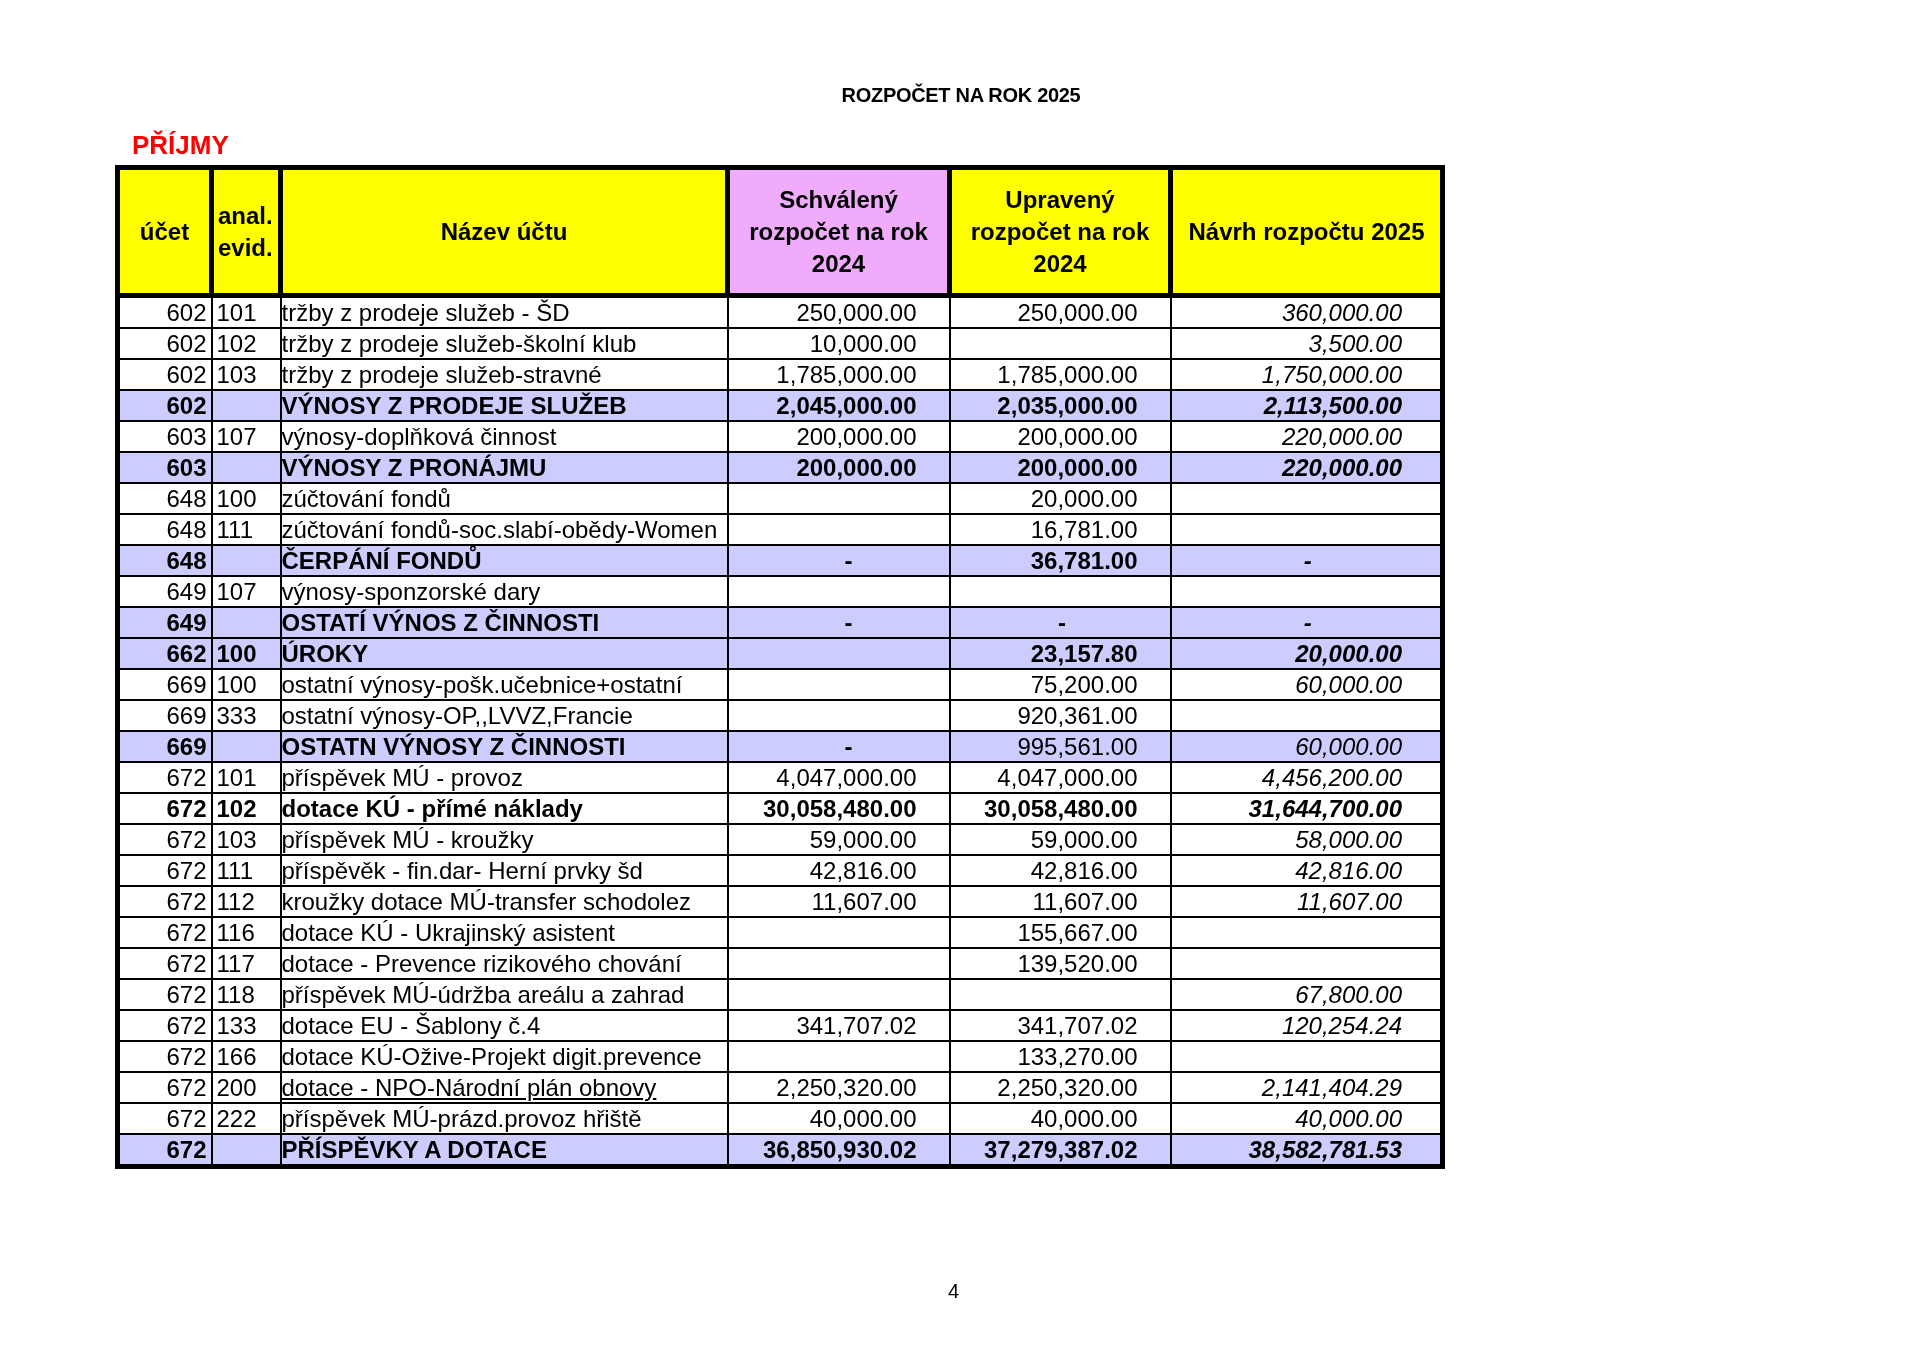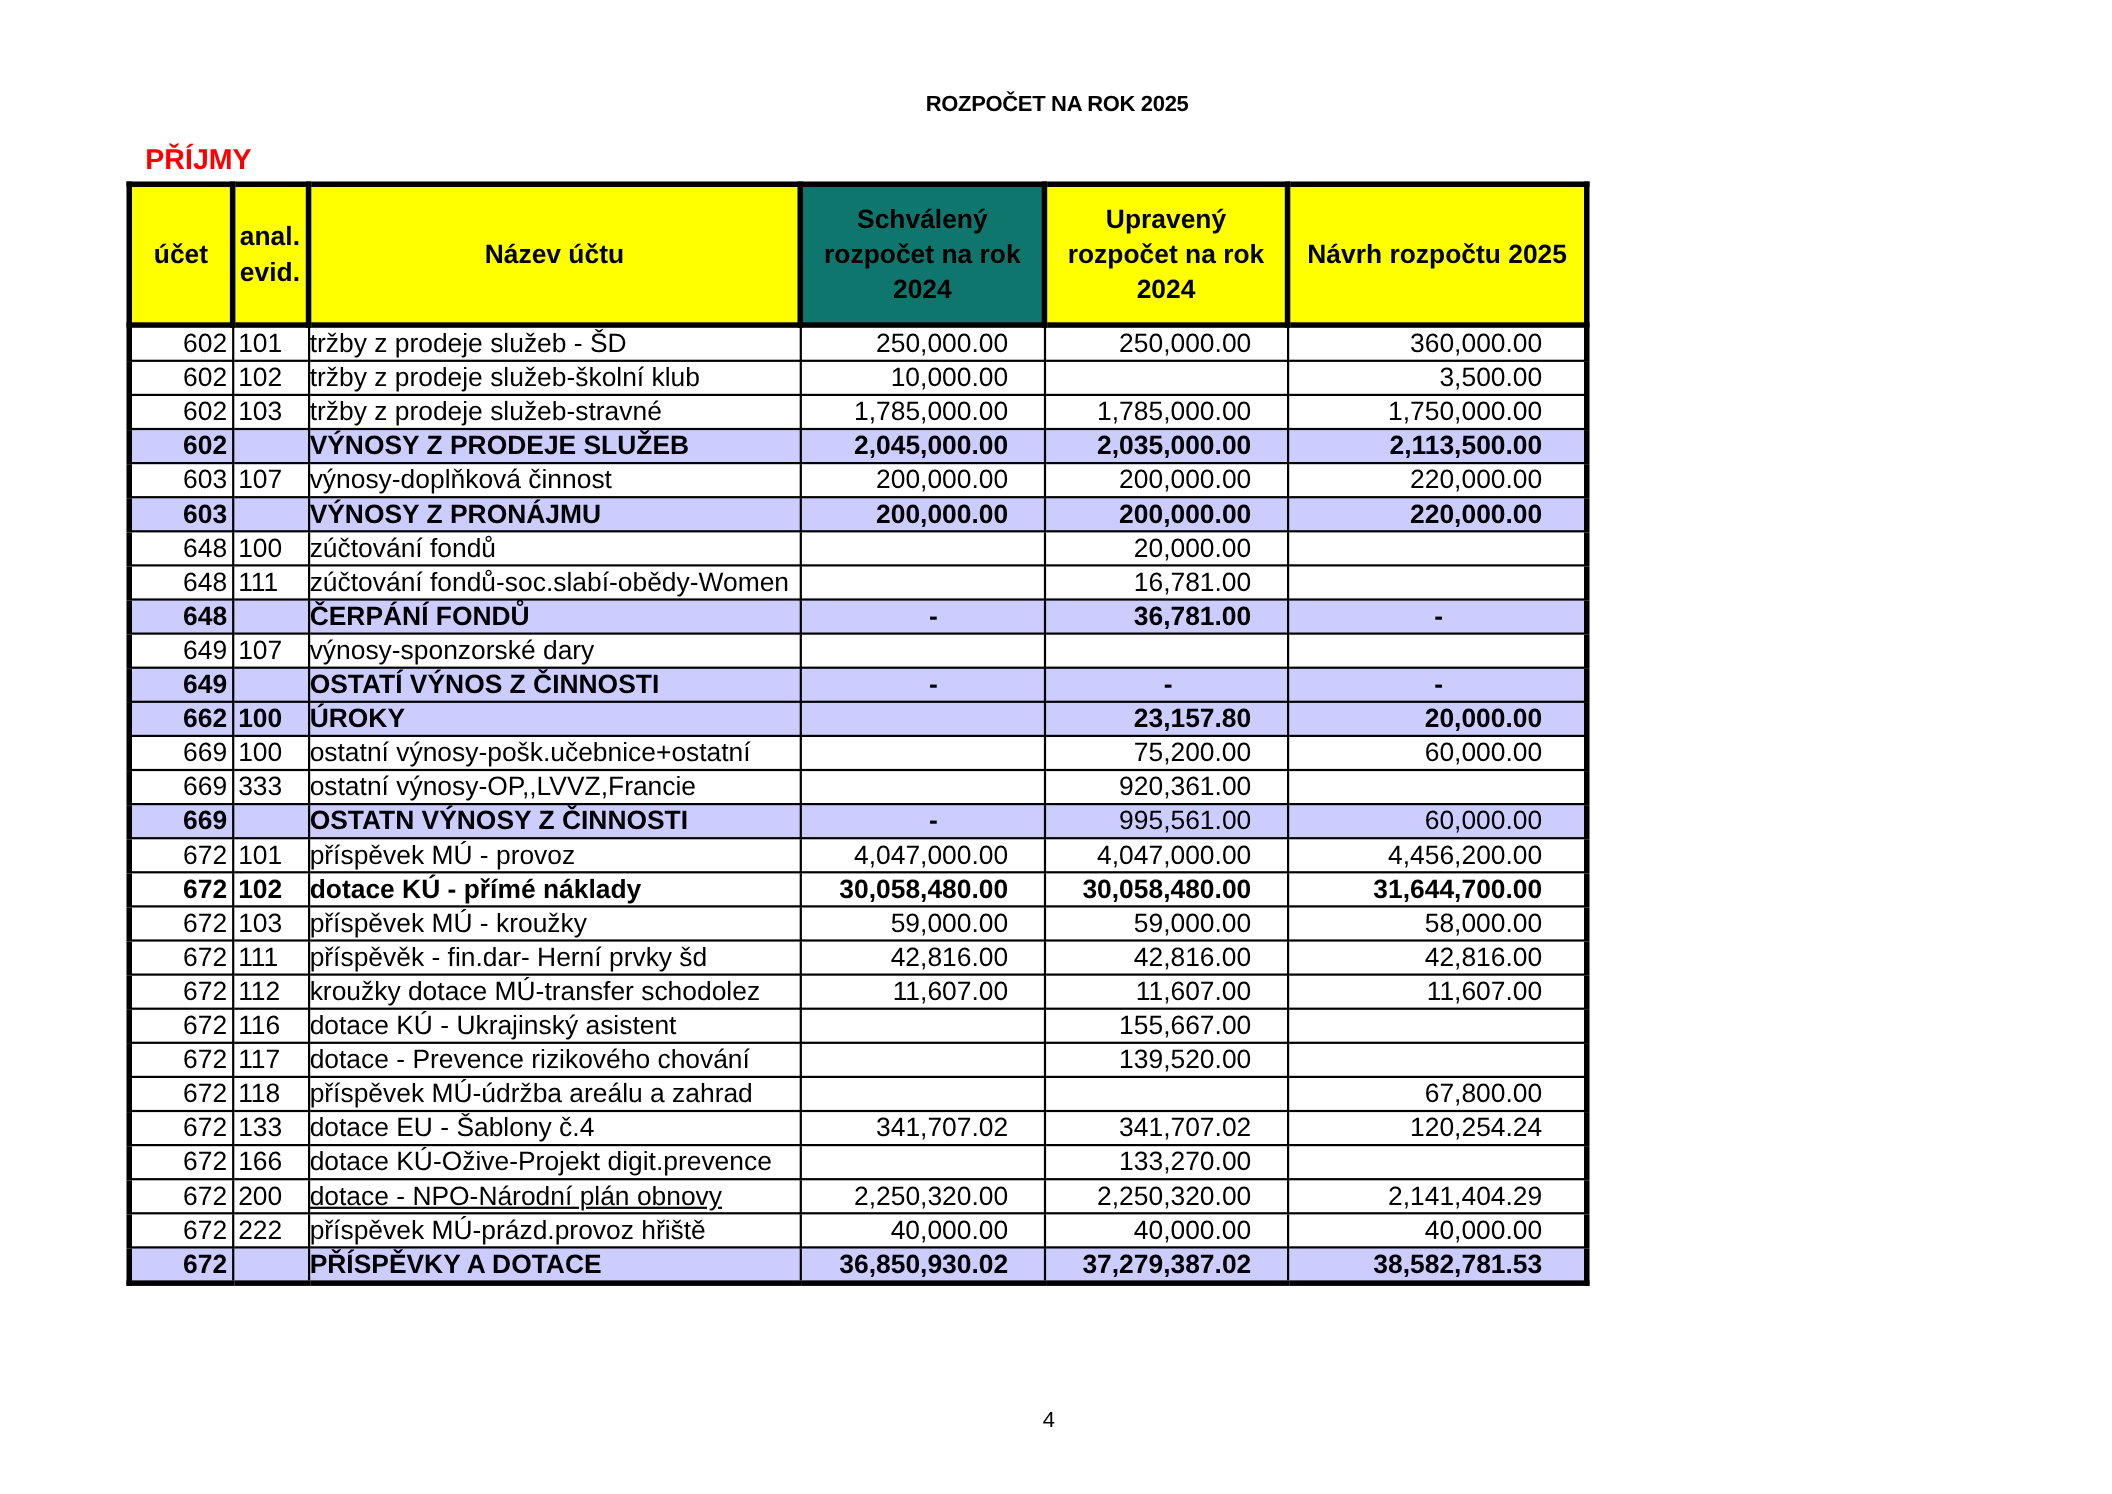--- a/index.html
+++ b/index.html
@@ -10,28 +10,28 @@
 
   table.budget { position: absolute; left: 115px; top: 165px; border-collapse: collapse; table-layout: fixed; }
   table.budget col.c0 { width: 94px; }
   table.budget col.c1 { width: 69px; }
   table.budget col.c2 { width: 447px; }
   table.budget col.c3 { width: 222px; }
   table.budget col.c4 { width: 221px; }
   table.budget col.c5 { width: 272px; }
 
   table.budget th { background: #ffff00; border: 5px solid #000; font-weight: bold; font-size: 24px; line-height: 32px; height: 123px; padding: 0 2px; text-align: center; vertical-align: middle; }
-  table.budget th.approved { background: #0f766e; }
+  table.budget th.approved { background: #f0abfc; }
   table.budget th.anal { text-align: left; padding-left: 4px; }
 
   table.budget td { border: 2px solid #000; height: 29px; font-size: 24px; line-height: 29px; padding: 0 4px; white-space: nowrap; overflow: visible; }
   table.budget td.num { text-align: right; padding-right: 38px; }
   table.budget td.c3 { padding-right: 32px; }
   table.budget td.c4 { padding-right: 32px; }
-  table.budget td.c5 { padding-right: 38px; border-right: 5px solid #000; }
+  table.budget td.c5 { padding-right: 38px; border-right: 5px solid #000; font-style: italic; }
   table.budget td.ucet { text-align: right; padding-right: 4px; border-left: 5px solid #000; }
   table.budget td.anal { text-align: left; padding-left: 4px; margin-left: 44px; }
   table.budget td.name { text-align: left; padding-left: 0; }
   table.budget td.dash { text-align: center; padding-right: 0; }
   table.budget td.dash.c3 { padding-left: 20px; }
 
   tr.summary td { background: #ccccff; font-weight: bold; }
   tr.summary td.num-plain { font-weight: normal; }
   tr.bold td { font-weight: bold; }
   tr.last td { border-bottom: 5px solid #000; }

